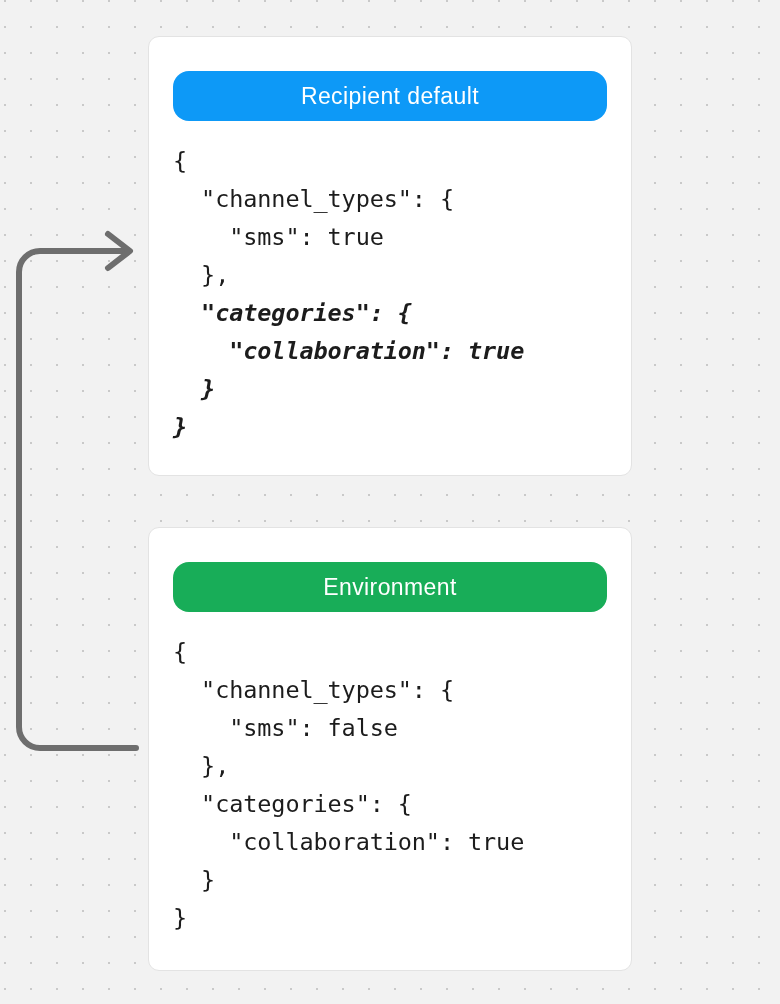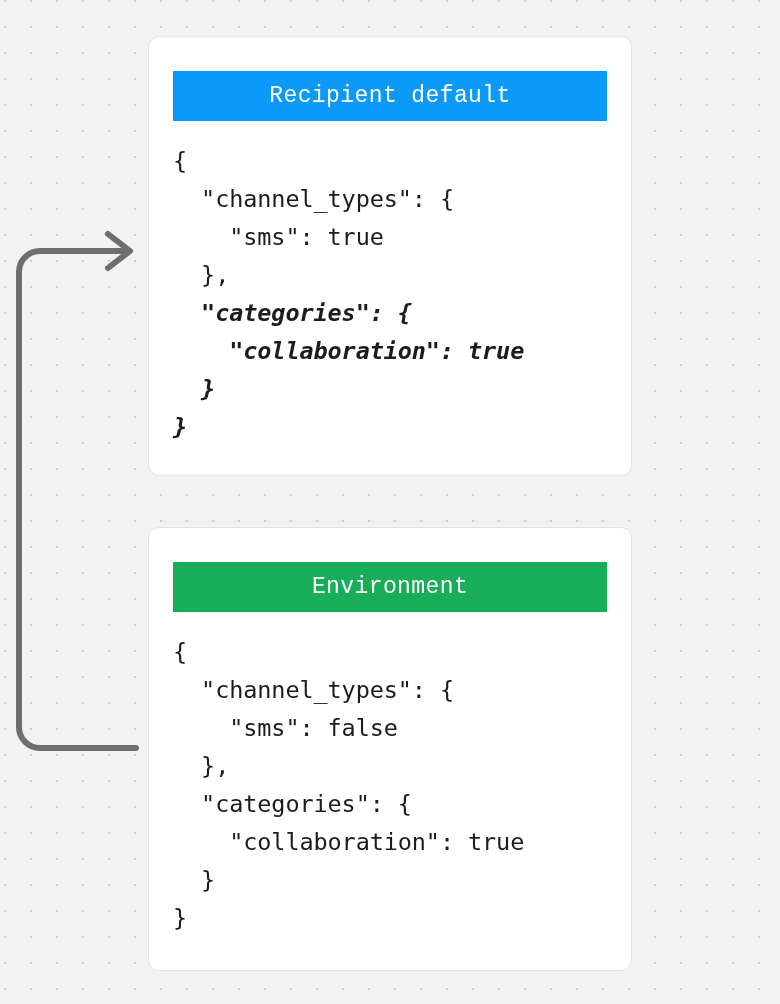--- a/index.html
+++ b/index.html
@@ -53,26 +53,26 @@
   }
   #card-recipient-default { top: 36px; height: 440px; }
   #card-environment      { top: 527px; height: 444px; }
 
   .card-inner {
     padding: 34px 24px 0 24px;
   }
 
   .card-header {
     height: 50px;
-    border-radius: 0;
+    border-radius: 16px;
     display: flex;
     align-items: center;
     justify-content: center;
     color: #ffffff;
-    font-family: Liberation Mono, monospace;
+    font-family: Liberation Sans, sans-serif;
     font-size: 23px;
     letter-spacing: 0.4px;
     font-weight: 400;
     white-space: nowrap;
     user-select: none;
   }
   .card-header.blue  { background-color: #0d99f7; }
   .card-header.green { background-color: #18ad58; }
 
   .code-block {

